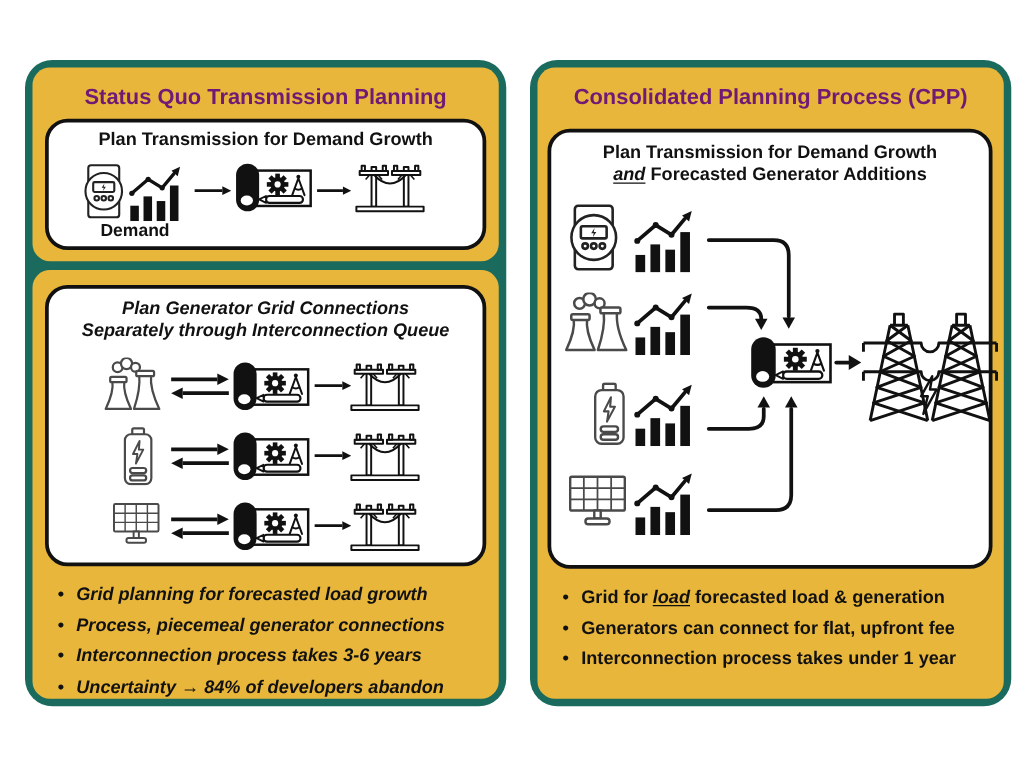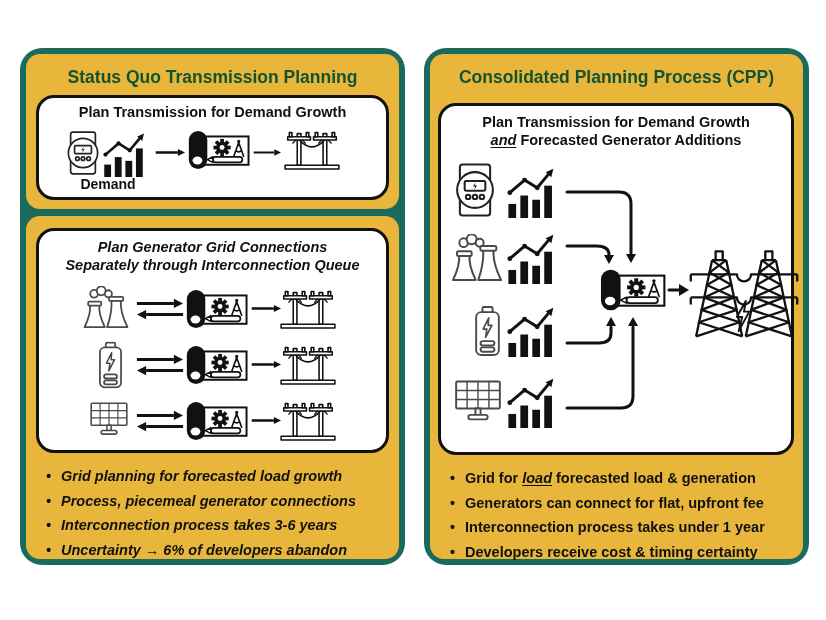--- a/index.html
+++ b/index.html
@@ -6,21 +6,21 @@
   .wrap{position:relative;width:826px;height:620px;background:#fff;overflow:hidden;
         font-family:"Liberation Sans",sans-serif;font-weight:bold;color:#111;}
   .panel{position:absolute;top:48px;width:385px;height:517px;background:#1A6B5E;
          border-radius:22px;padding:6px;box-sizing:border-box;display:flex;flex-direction:column;}
   .panel-left{left:20px;gap:7px;}
   .panel-right{left:424px;}
   .gold{background:#E9B63C;border-radius:14px;position:relative;}
   .gold-a{height:155px;flex:none;}
   .gold-b{flex:1;font-style:italic;}
   .gold-full{flex:1;}
-  .panel-title{margin:0;padding-top:13px;text-align:center;font-size:17.5px;line-height:20px;color:#14532d;}
+  .panel-title{margin:0;padding-top:13px;text-align:center;font-size:17.5px;line-height:20px;color:#701a75;}
   .wbox{position:absolute;background:#fff;border:3px solid #111;border-radius:18px;box-sizing:border-box;}
   .wbox-a{left:10px;top:41px;width:353px;height:105px;}
   .wbox-b{left:10px;top:12px;width:353px;height:225px;}
   .wbox-r{left:8px;top:49px;width:356px;height:352px;}
   .wbox-heading{position:absolute;left:0;right:0;text-align:center;font-size:14.5px;line-height:17px;color:#111;}
   .abs{position:absolute;}
   .abs svg{display:block;width:100%;height:100%;}
   .demand-label{position:absolute;text-align:center;font-size:14px;color:#111;}
   ul.bullets{list-style:none;margin:4px;padding:0;position:absolute;left:14px;width:358px;}
   ul.bullets li{position:relative;padding-left:17px;font-size:14.5px;line-height:24.5px;color:#111;white-space:nowrap;}
@@ -287,21 +287,21 @@
             <svg viewBox="0 0 110 78">
               <use href="#sym-poles"></use>
             </svg>
           </div>
       </div>
 
       <ul class="bullets" style="top:244px;">
         <li>Grid planning for forecasted load growth</li>
         <li>Process, piecemeal generator connections</li>
         <li>Interconnection process takes 3-6 years</li>
-        <li>Uncertainty → 6% of developers abandon</li>
+        <li>Uncertainty → 84% of developers abandon</li>
       </ul>
     </div>
   </section>
 
   <section class="panel panel-right">
     <div class="gold gold-full">
       <h1 class="panel-title">Consolidated Planning Process (CPP)</h1>
 
       <div class="wbox wbox-r">
         <div class="wbox-heading" style="top:8px;">Plan Transmission for Demand Growth</div>
@@ -377,18 +377,17 @@
             <svg viewBox="0 0 124 106">
               <use href="#sym-towers"></use>
             </svg>
           </div>
       </div>
 
       <ul class="bullets" style="top:408px;">
         <li><span>Grid for </span><span class="em">load</span><span> forecasted load &amp; generation</span></li>
         <li>Generators can connect for flat, upfront fee</li>
         <li>Interconnection process takes under 1 year</li>
-        <li>Developers receive cost &amp; timing certainty</li>
       </ul>
     </div>
   </section>
 
 </div>
 
 </body></html>

